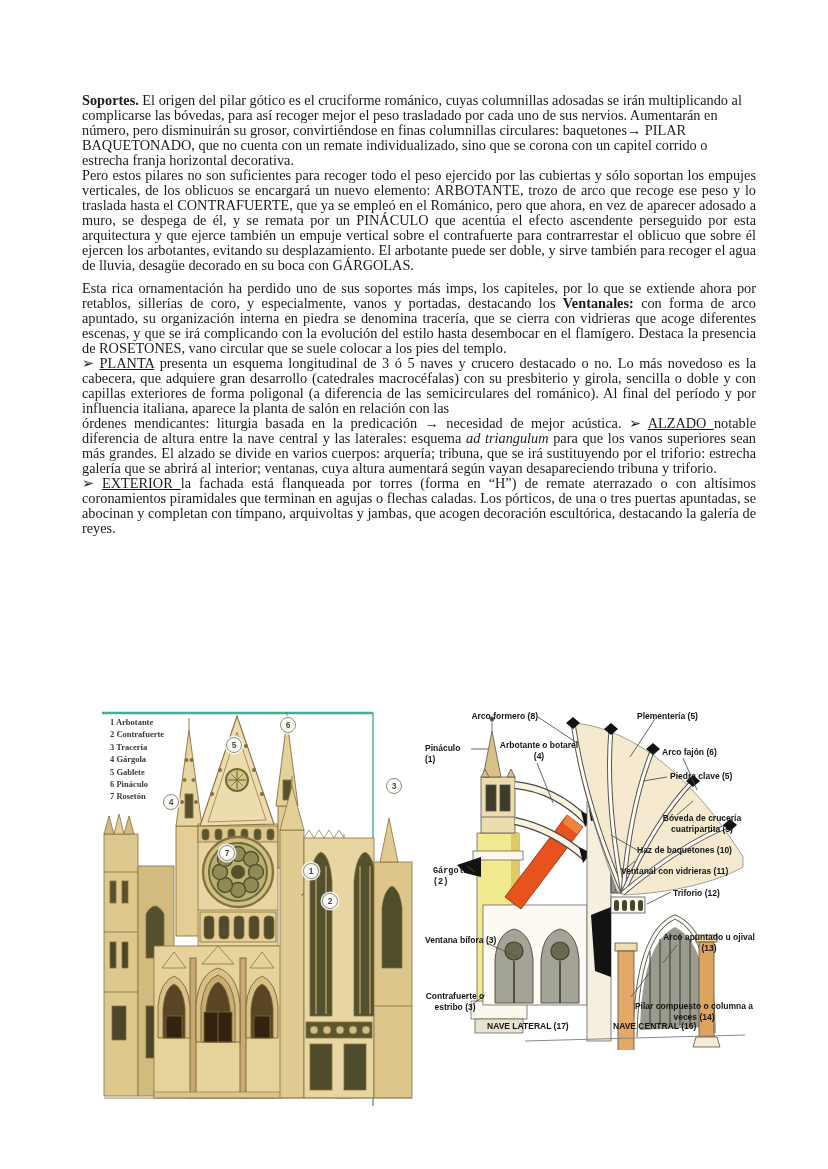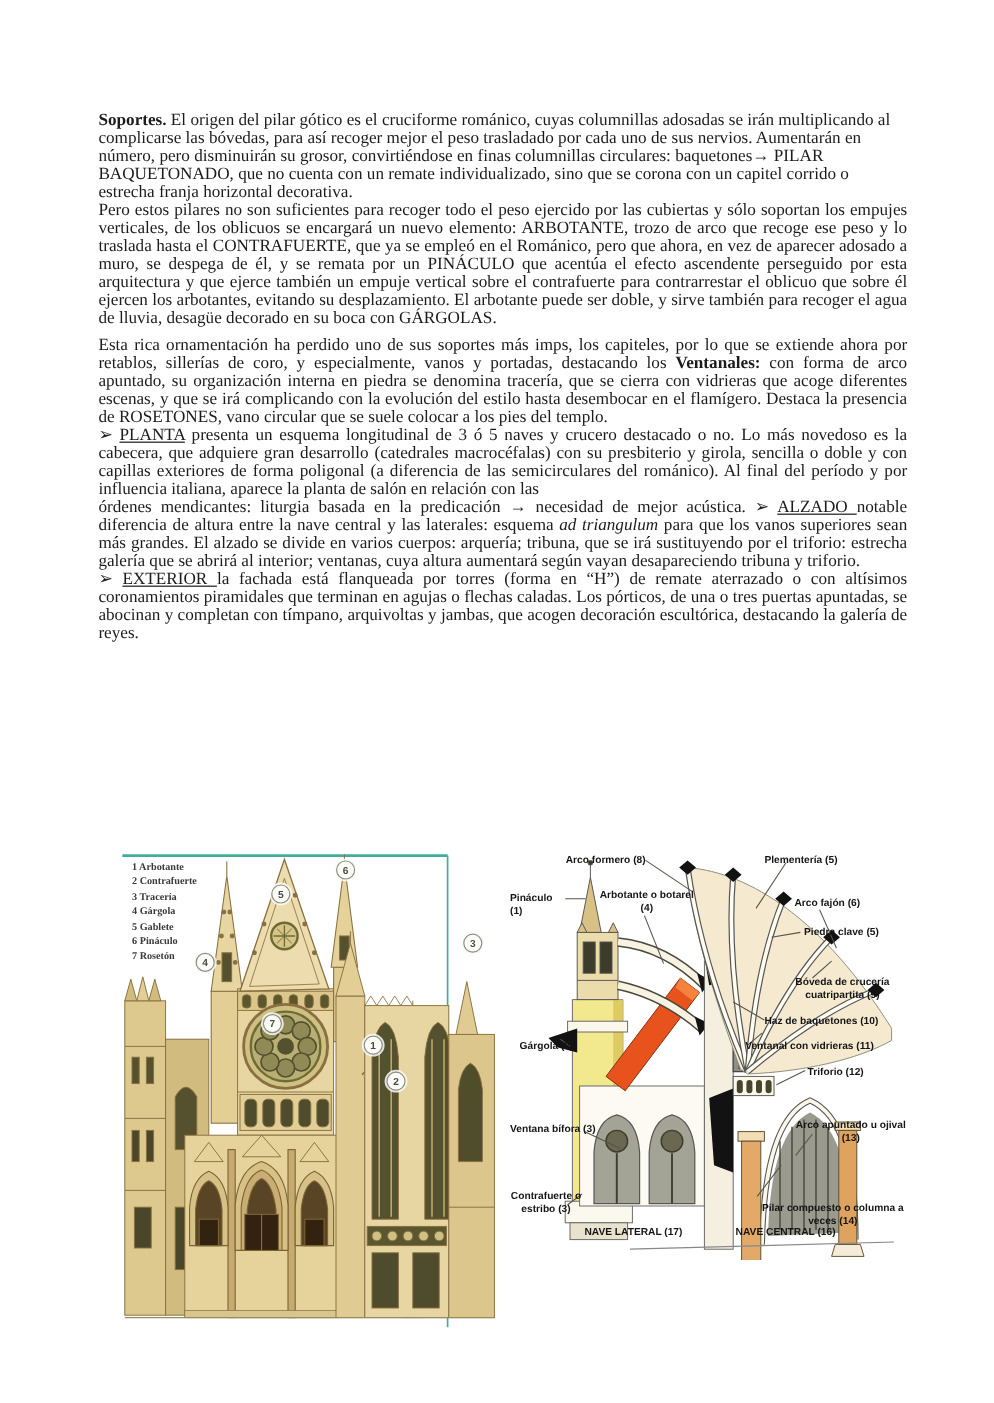--- a/index.html
+++ b/index.html
@@ -353,21 +353,21 @@
 
     <div class="fig-label ta-r" style="left:28px;top:6px;width:85px;">Arco formero (8)</div>
     <div class="fig-label" style="left:212px;top:6px;width:100px;">Plementería (5)</div>
     <div class="fig-label" style="left:0px;top:38px;width:48px;">Pináculo (1)</div>
     <div class="fig-label ta-c" style="left:72px;top:35px;width:84px;">Arbotante o botarel (4)</div>
     <div class="fig-label" style="left:237px;top:42px;width:90px;">Arco fajón (6)</div>
     <div class="fig-label" style="left:245px;top:66px;width:90px;">Piedra clave (5)</div>
     <div class="fig-label ta-c" style="left:222px;top:108px;width:110px;">Bóveda de crucería cuatripartita (9)</div>
     <div class="fig-label" style="left:212px;top:140px;width:125px;">Haz de baquetones (10)</div>
     <div class="fig-label" style="left:196px;top:161px;width:140px;">Ventanal con vidrieras (11)</div>
-    <div class="fig-label" style="left:8px;top:161px;width:55px;">Gárgola (2)</div>
+    <div class="fig-label" style="left:8px;top:161px;width:55px;font-family:Liberation Mono, monospace;">Gárgola (2)</div>
     <div class="fig-label" style="left:248px;top:183px;width:80px;">Triforio (12)</div>
     <div class="fig-label" style="left:0px;top:230px;width:80px;">Ventana bífora (3)</div>
     <div class="fig-label ta-c" style="left:235px;top:227px;width:98px;">Arco apuntado u ojival (13)</div>
     <div class="fig-label ta-c" style="left:205px;top:256px;width:128px;margin-top:40px;">Pilar compuesto o columna a veces (14)</div>
     <div class="fig-label ta-c" style="left:0px;top:286px;width:60px;">Contrafuerte o estribo (3)</div>
     <div class="fig-label" style="left:62px;top:316px;width:120px;">NAVE LATERAL (17)</div>
     <div class="fig-label" style="left:188px;top:316px;width:130px;">NAVE CENTRAL (16)</div>
   </div>
 
 </div>

